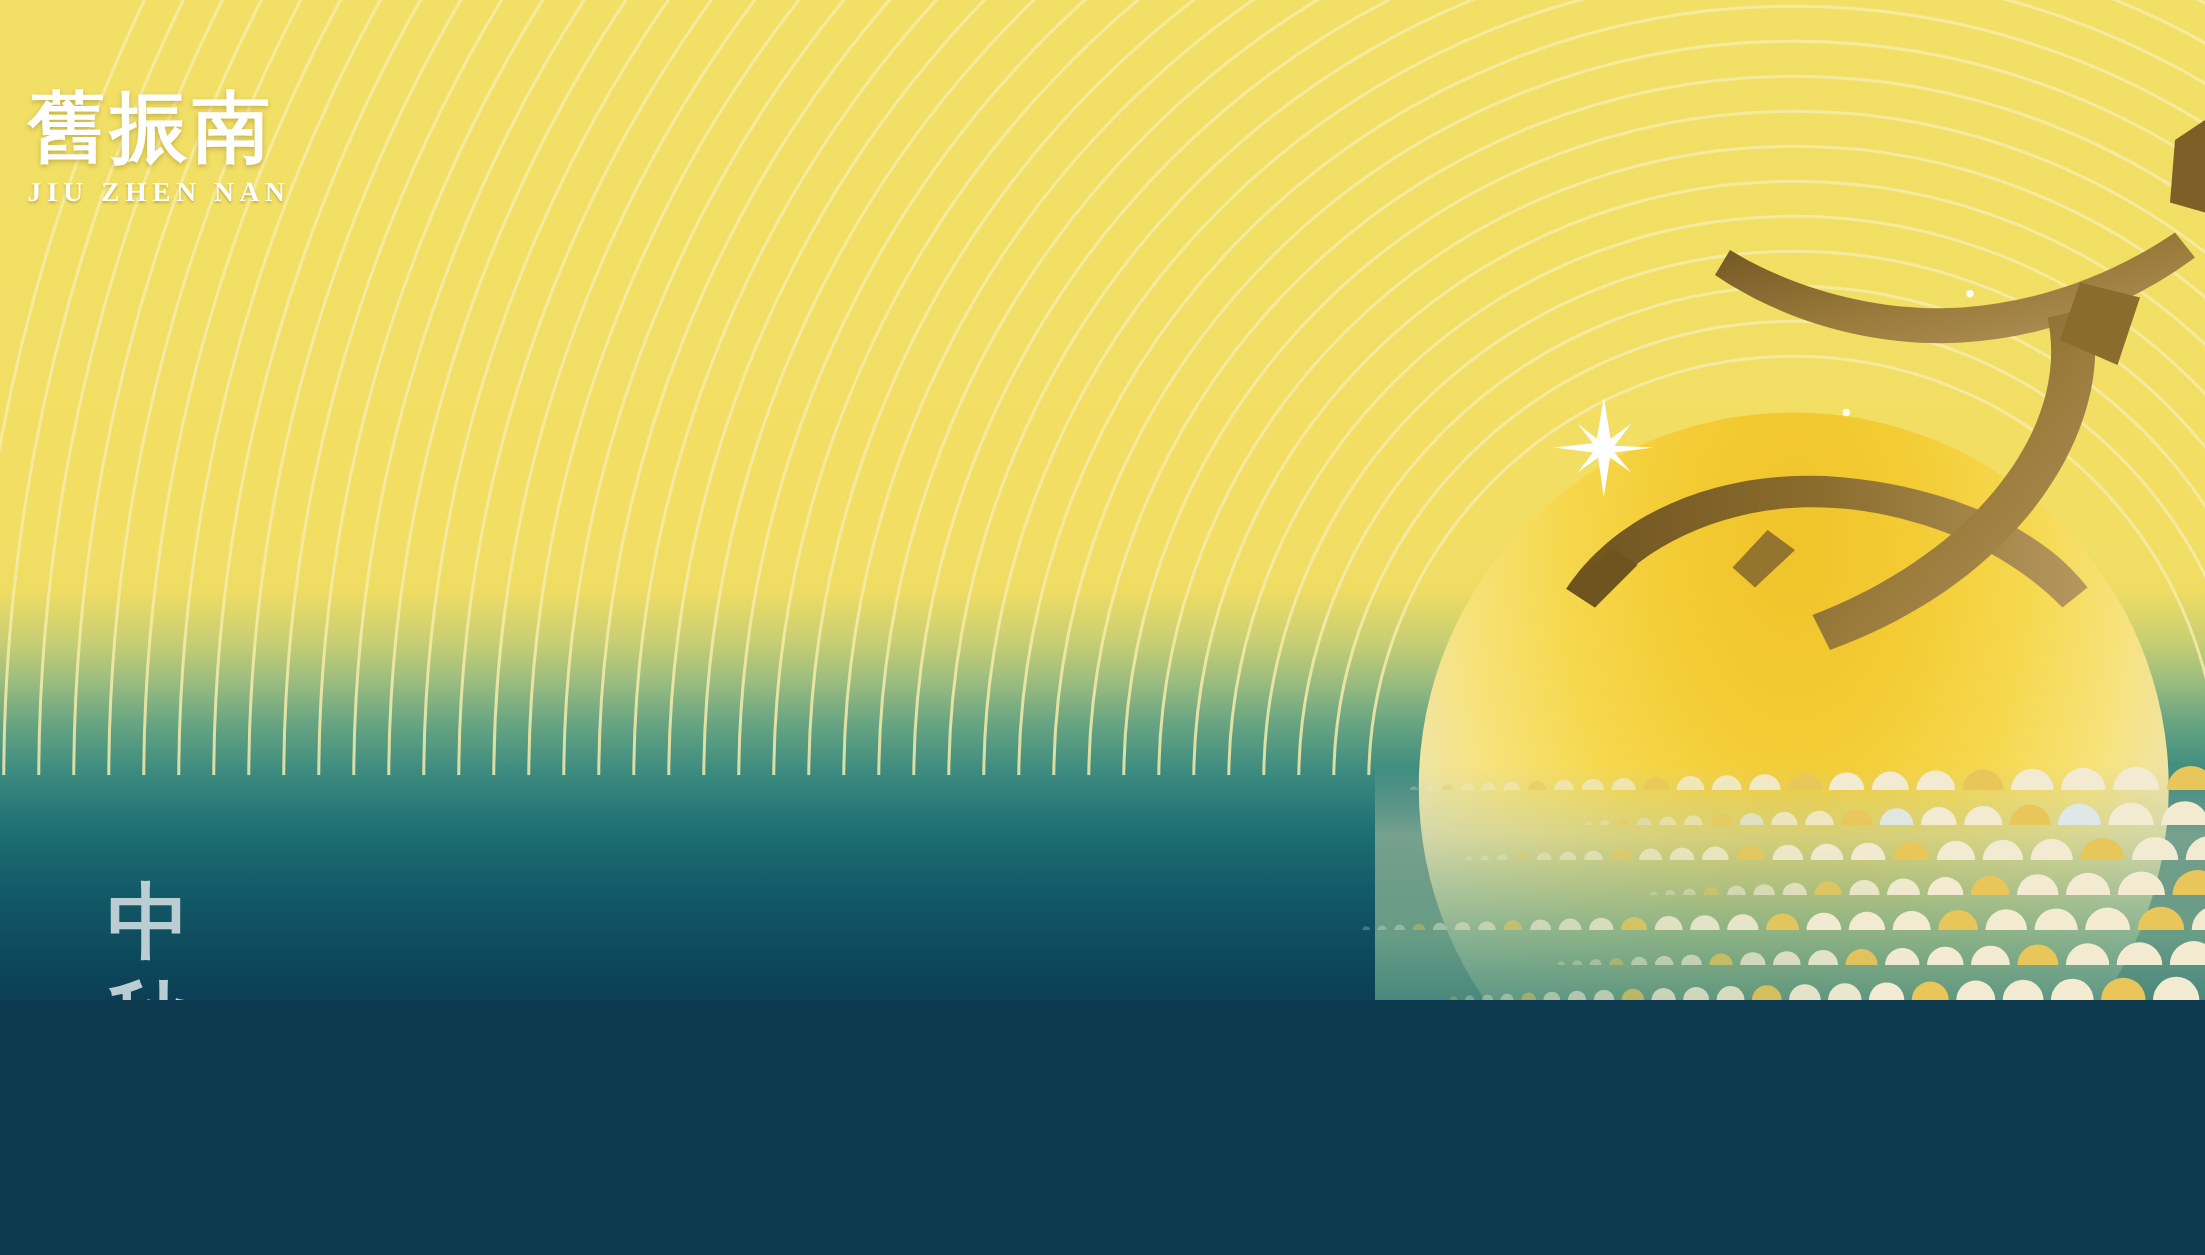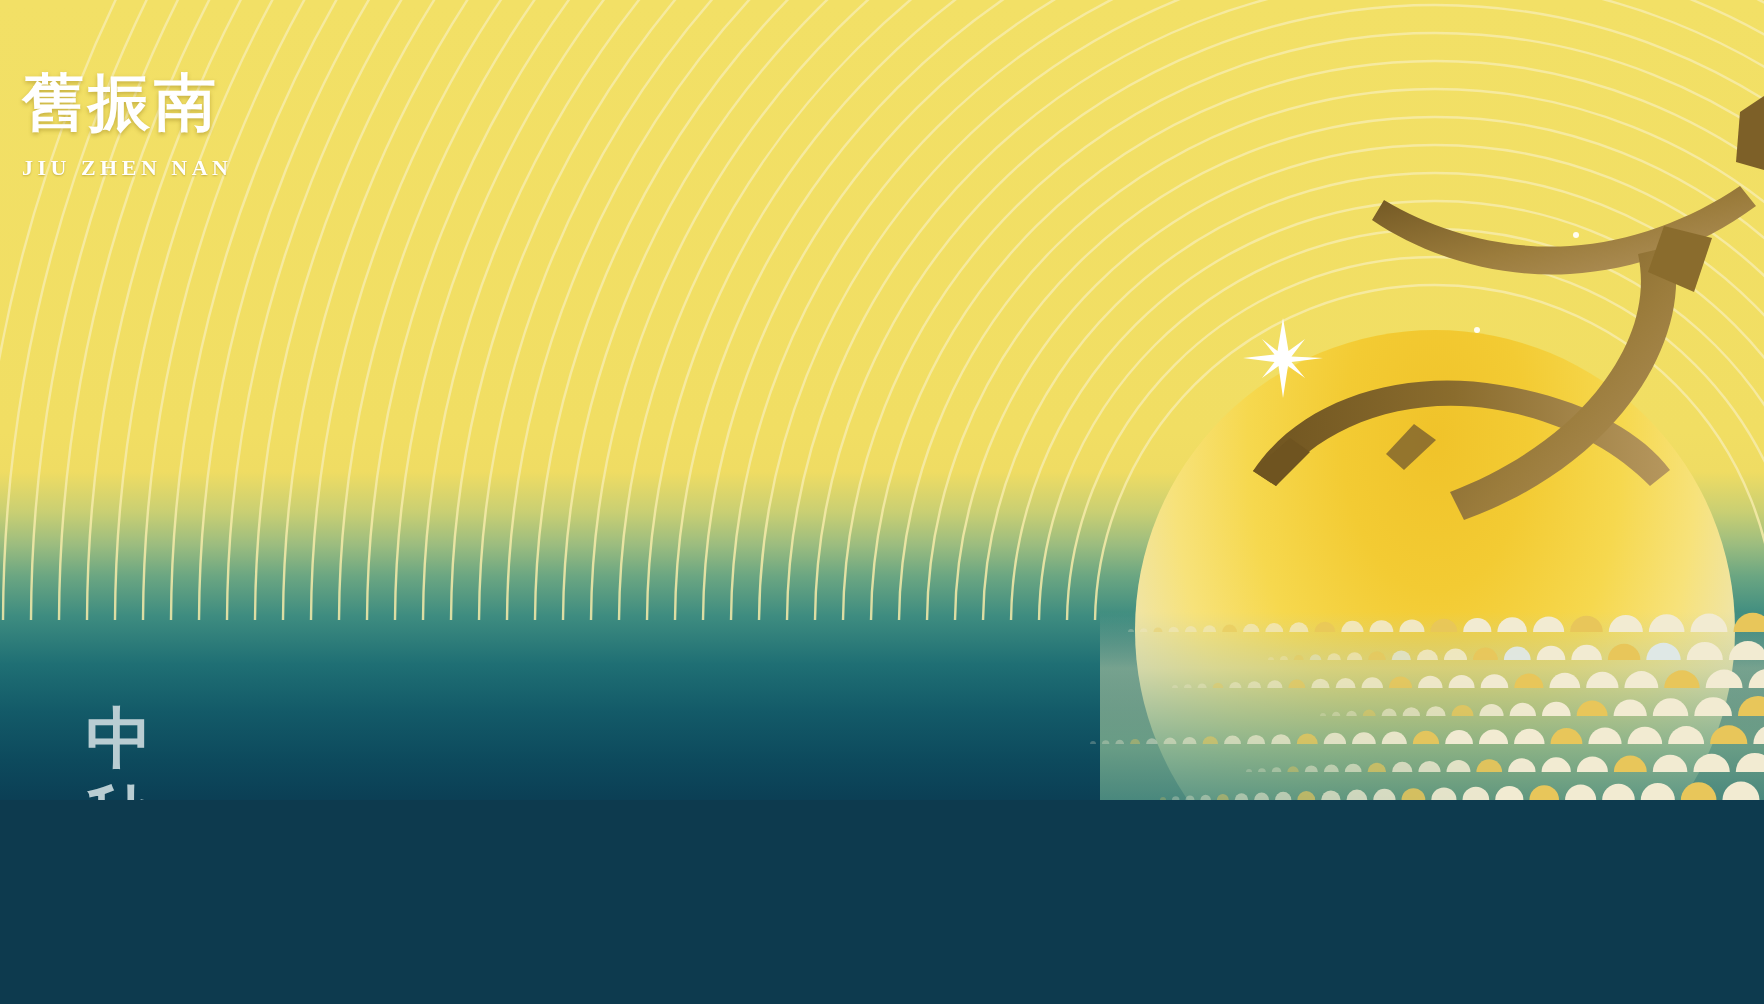--- a/index.html
+++ b/index.html
@@ -91,21 +91,21 @@
     font-weight:bold;
     letter-spacing:4px;
     line-height:1.02;
     white-space:nowrap;
   }
   .logo-en{
     font-family:"Liberation Serif", serif;
     font-size:22px;
     font-weight:bold;
     letter-spacing:4.5px;
-    margin-top:20px;
+    margin-top:6px;
     white-space:nowrap;
     text-shadow:0 1px 2px rgba(140,115,20,.45);
   }
 
   
   .headline{
     position:absolute;
     left:90px; top:275px;
     font-family:"Liberation Sans", sans-serif;
     font-size:215px;

